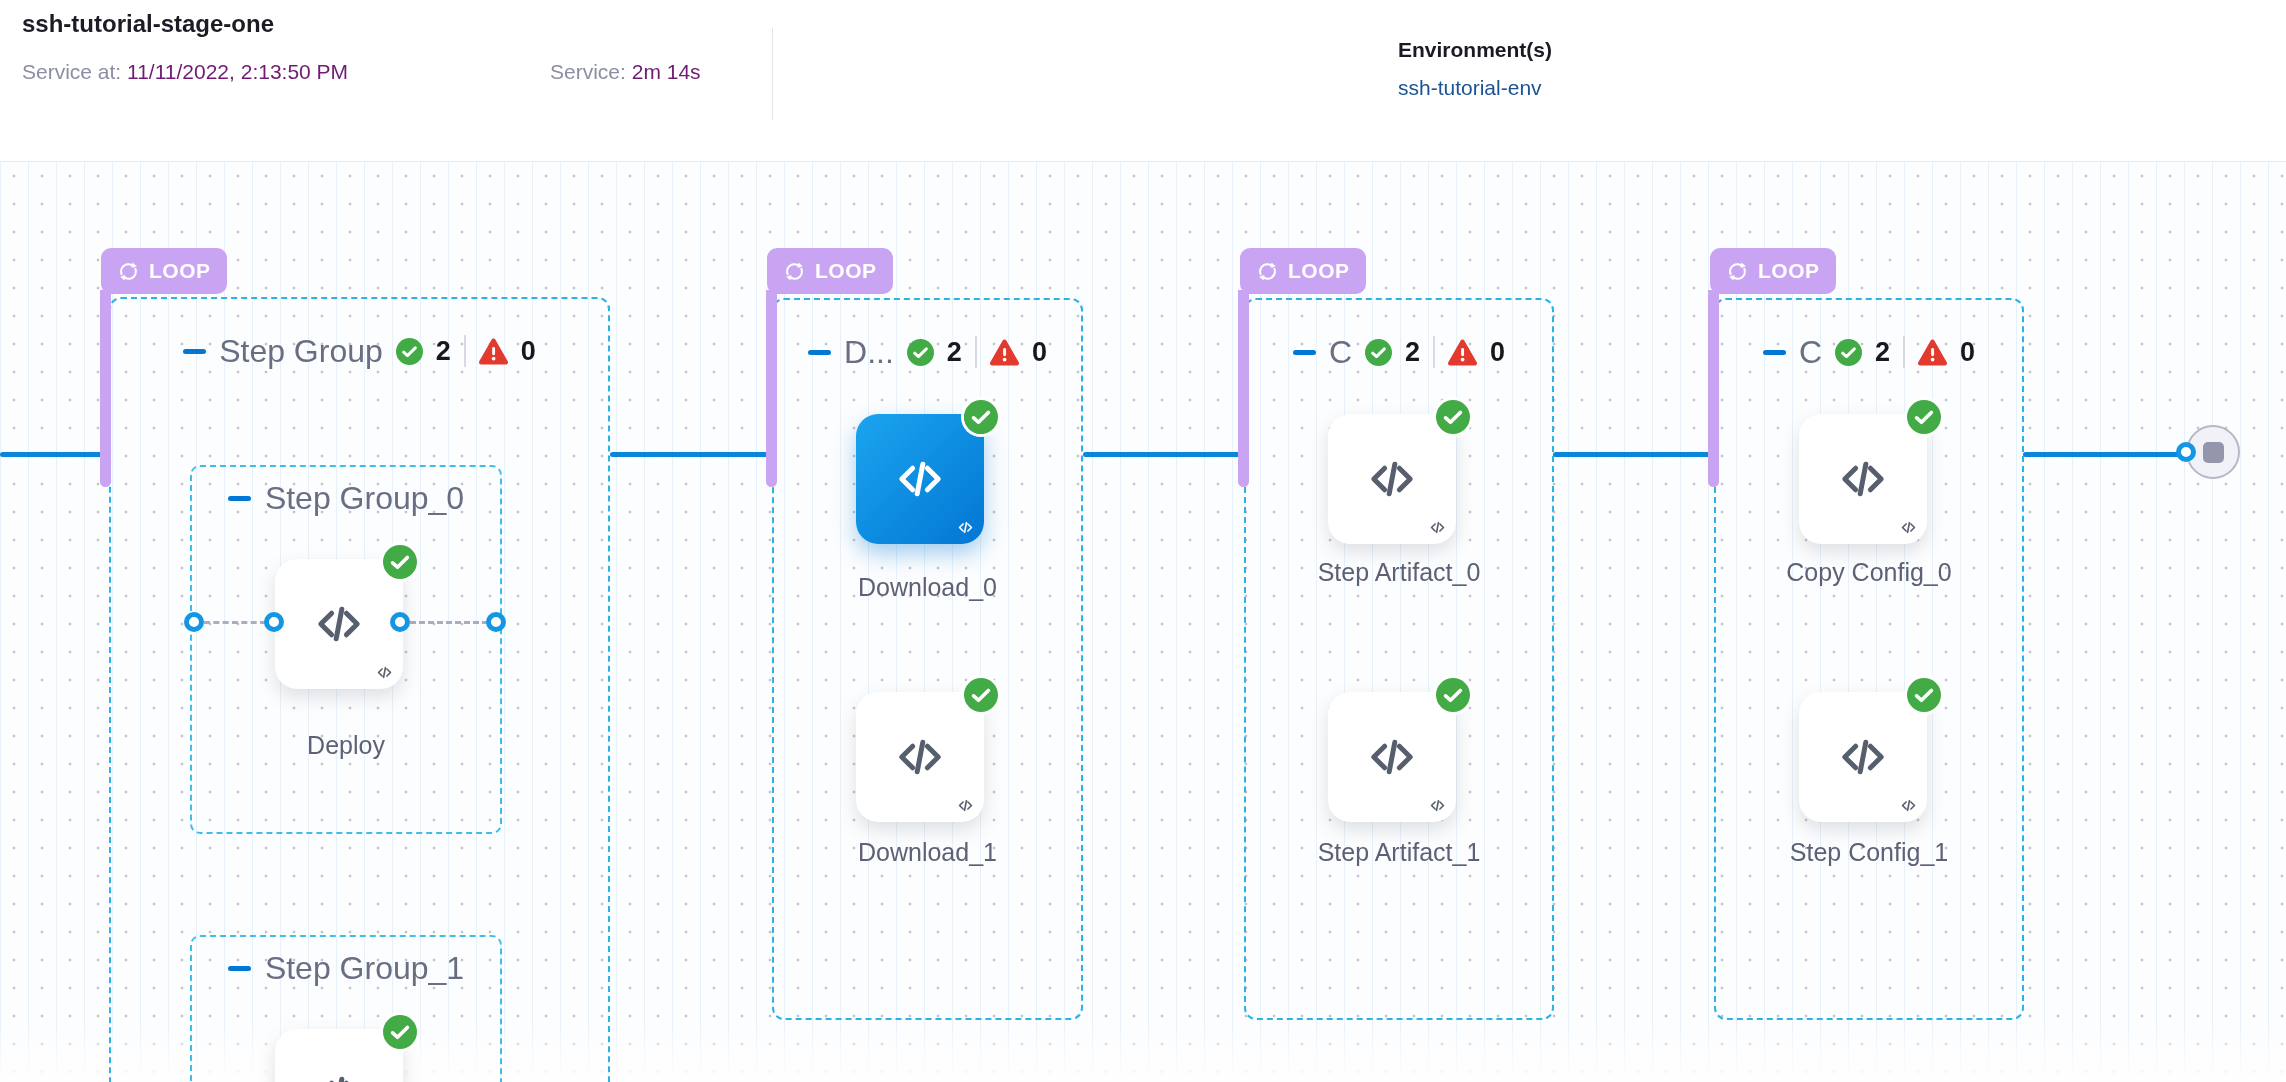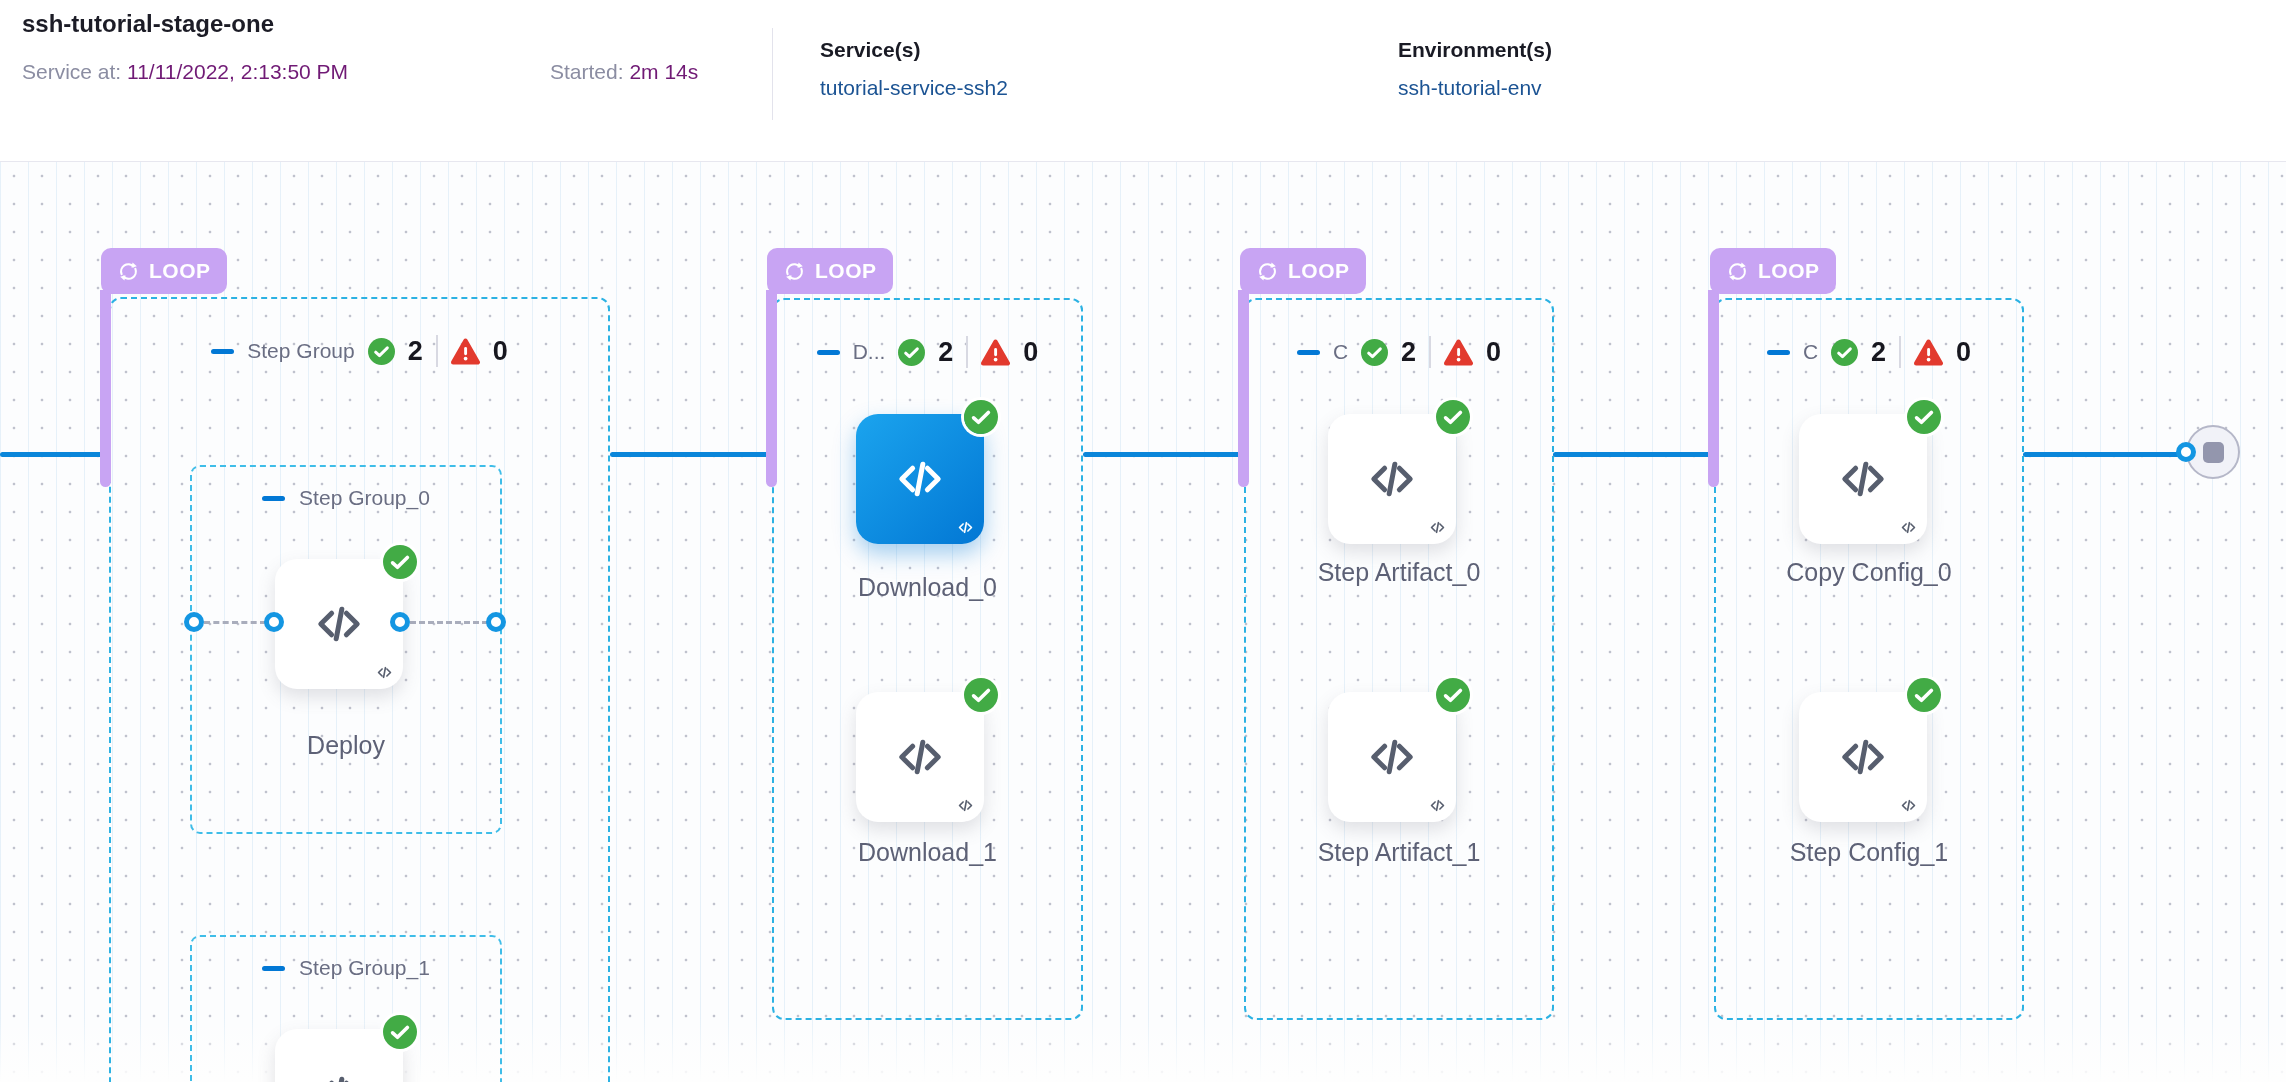--- a/index.html
+++ b/index.html
@@ -38,21 +38,21 @@
   .loop-badge { position:absolute; top:86px; height:46px; padding:0 16px; border-radius:10px;
                 background:#c8a4f3; display:flex; align-items:center; gap:9px; z-index:3;
                 color:#fff; font-size:21px; font-weight:700; letter-spacing:.5px; }
   .loop-bar { position:absolute; top:128px; width:11px; height:197px; background:#c8a4f3;
               border-radius:0 0 8px 8px; z-index:2; }
 
   .group-box { position:absolute; border:2px dashed #2cb2e3; border-radius:12px; z-index:1; }
   .group-header { position:absolute; top:36px; left:0; right:0; height:32px;
                   display:flex; justify-content:center; align-items:center; gap:13px; }
   .collapse-dash { width:23px; height:5px; border-radius:3px; background:#0278d5; cursor:pointer; }
-  .group-title { font-size:21px; color:#6a6e83; white-space:nowrap; }
+  .group-title { font-size:32px; color:#6a6e83; white-space:nowrap; }
   .count { font-size:27px; font-weight:700; color:#17171f; }
   .count-divider { width:2px; height:32px; background:#d8d9e2; }
 
   .inner-group { position:absolute; border:2px dashed #3fbde8; border-radius:10px; }
   .inner-header { position:absolute; top:16px; left:0; right:0; height:30px;
                   display:flex; justify-content:center; align-items:center; gap:14px; }
 
   .node-card { position:absolute; width:128px; height:130px; border-radius:22px; background:#fff;
                box-shadow:0 8px 18px rgba(96,97,112,.18); cursor:pointer;
                display:flex; align-items:center; justify-content:center; color:#575e6e; }
@@ -82,28 +82,24 @@
 
 <div class="page">
 
   <header class="exec-header">
     <div class="stage-title">ssh-tutorial-stage-one</div>
     <div class="meta-item meta-started">
       <span class="meta-k">Service at:</span>
       <span class="meta-v">11/11/2022, 2:13:50 PM</span>
     </div>
     <div class="meta-item meta-duration">
-      <span class="meta-k">Started:</span>
+      <span class="meta-k">Service:</span>
       <span class="meta-v">2m 14s</span>
     </div>
     <div class="hdr-divider"></div>
-    <div class="hdr-col hdr-col-services">
-      <div class="lbl">Service(s)</div>
-      <a class="hdr-link">tutorial-service-ssh2</a>
-    </div>
     <div class="hdr-col hdr-col-env">
       <div class="lbl">Environment(s)</div>
       <a class="hdr-link">ssh-tutorial-env</a>
     </div>
   </header>
 
   <div class="canvas">
 
     <div class="flow-line" style="left:0;width:104px"></div>
     <div class="flow-line" style="left:610px;width:158px"></div>

